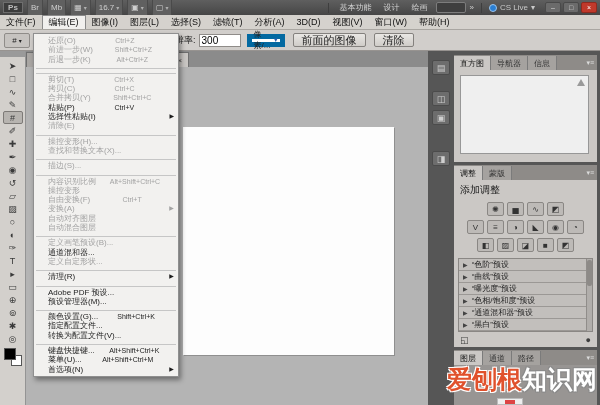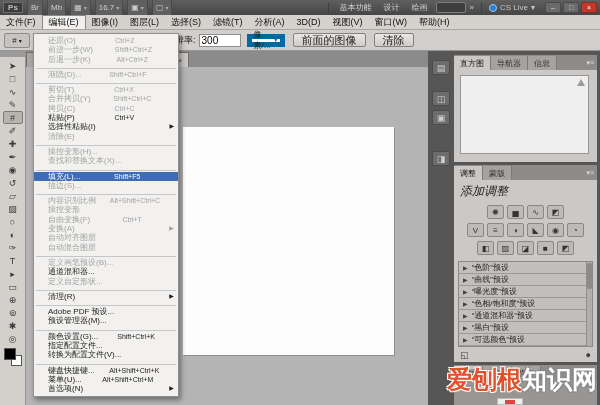--- a/index.html
+++ b/index.html
@@ -83,21 +83,21 @@
   .panel { background:#cbc8c5; margin-bottom:3px; }
   .ptabs { height:15px; background:#8e8b88; display:flex; align-items:flex-end; font-size:8px; }
   .ptab { height:14px; padding:0 6px; display:flex; align-items:center; background:#a5a29f; color:#333;
     border-right:1px solid #7b7b7b; }
   .ptab.active { background:#cbc8c5; color:#111; }
   .pmenu { margin-left:auto; margin-bottom:3px; padding-right:3px; color:#dcdcdc; font-size:7px; }
   .hist-content { height:92px; position:relative; }
   .hist-box { position:absolute; left:6px; top:5px; right:8px; bottom:8px; background:#efefef; border:1px solid #979797; }
   .hist-warn { position:absolute; right:12px; top:9px; width:0; height:0;
     border-left:4px solid transparent; border-right:4px solid transparent; border-bottom:7px solid #9a9a9a; }
-  .adj-title { font-size:12px; color:#222; padding:3px 6px 1px;font-style:italic; }
+  .adj-title { font-size:10px; color:#222; padding:3px 6px 1px; }
   .adj-row { display:flex; justify-content:center; gap:3px; margin-top:4px; }
   .adj-icon { width:17px; height:14px; background:#bdbab7; border:1px solid #8a8784; border-radius:2px;
     font-size:8px; color:#333; display:flex; align-items:center; justify-content:center; }
   .preset-list { margin:6px 4px 0; border:1px solid #8a8784; background:#c2bfbc; position:relative; }
   .preset-row { height:12px; border-bottom:1px solid #9b9895; display:flex; align-items:center;
     gap:4px; padding:0 4px; font-size:8px; color:#222; }
   .preset-row:last-child { border-bottom:none; }
   .preset-row .tri { font-size:6px; color:#444; }
   .preset-scroll { position:absolute; right:0; top:0; bottom:0; width:6px; background:#b1aeab; border-left:1px solid #908d8a; }
   .preset-thumb { position:absolute; top:1px; left:0; width:5px; height:26px; background:#8d8a87; border-radius:2px; }
@@ -436,24 +436,20 @@
               <span>“色相/饱和度”预设</span>
             </div>
             <div class="preset-row">
               <span class="tri">▶</span>
               <span>“通道混和器”预设</span>
             </div>
             <div class="preset-row">
               <span class="tri">▶</span>
               <span>“黑白”预设</span>
             </div>
-            <div class="preset-row">
-              <span class="tri">▶</span>
-              <span>“可选颜色”预设</span>
-            </div>
           <div class="preset-scroll">
             <div class="preset-thumb"></div>
           </div>
         </div>
         <div class="adj-bottom">
           <span class="bicon">◱</span>
           <span class="bicon">●</span>
         </div>
       </div>
 
@@ -490,45 +486,40 @@
       <div class="menu-item disabled">
         <span class="lab">后退一步(K)</span>
         <span class="sc">Alt+Ctrl+Z</span>
         <span class="sub"></span>
       </div>
       <div class="menu-item separator">
         <span class="lab"></span>
         <span class="sc"></span>
         <span class="sub"></span>
       </div>
-      <div class="menu-item disabled">
-        <span class="lab">渐隐(D)...</span>
-        <span class="sc">Shift+Ctrl+F</span>
-        <span class="sub"></span>
-      </div>
       <div class="menu-item separator">
         <span class="lab"></span>
         <span class="sc"></span>
         <span class="sub"></span>
       </div>
       <div class="menu-item disabled">
         <span class="lab">剪切(T)</span>
         <span class="sc">Ctrl+X</span>
         <span class="sub"></span>
       </div>
       <div class="menu-item disabled">
+        <span class="lab">拷贝(C)</span>
+        <span class="sc">Ctrl+C</span>
+        <span class="sub"></span>
+      </div>
+      <div class="menu-item disabled">
         <span class="lab">合并拷贝(Y)</span>
         <span class="sc">Shift+Ctrl+C</span>
         <span class="sub"></span>
       </div>
-      <div class="menu-item disabled">
-        <span class="lab">拷贝(C)</span>
-        <span class="sc">Ctrl+C</span>
-        <span class="sub"></span>
-      </div>
       <div class="menu-item normal">
         <span class="lab">粘贴(P)</span>
         <span class="sc">Ctrl+V</span>
         <span class="sub"></span>
       </div>
       <div class="menu-item normal">
         <span class="lab">选择性粘贴(I)</span>
         <span class="sc"></span>
         <span class="sub">▶</span>
       </div>
@@ -550,25 +541,20 @@
       <div class="menu-item disabled">
         <span class="lab">查找和替换文本(X)...</span>
         <span class="sc"></span>
         <span class="sub"></span>
       </div>
       <div class="menu-item separator">
         <span class="lab"></span>
         <span class="sc"></span>
         <span class="sub"></span>
       </div>
-      <div class="menu-item highlight">
-        <span class="lab">填充(L)...</span>
-        <span class="sc">Shift+F5</span>
-        <span class="sub"></span>
-      </div>
       <div class="menu-item disabled">
         <span class="lab">描边(S)...</span>
         <span class="sc"></span>
         <span class="sub"></span>
       </div>
       <div class="menu-item separator">
         <span class="lab"></span>
         <span class="sc"></span>
         <span class="sub"></span>
       </div>

